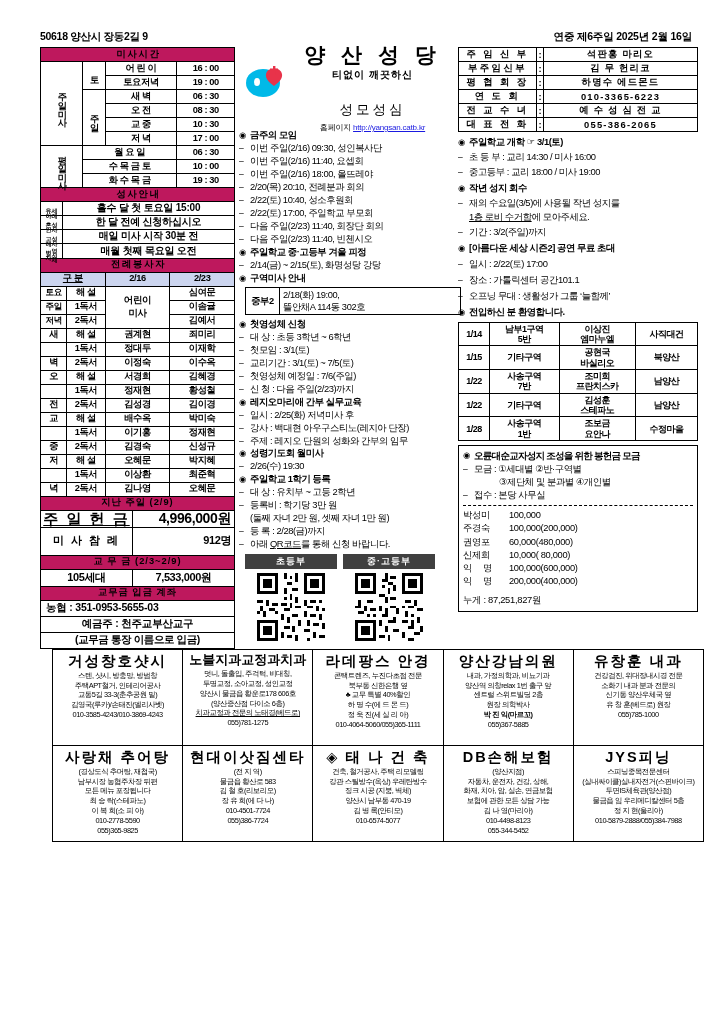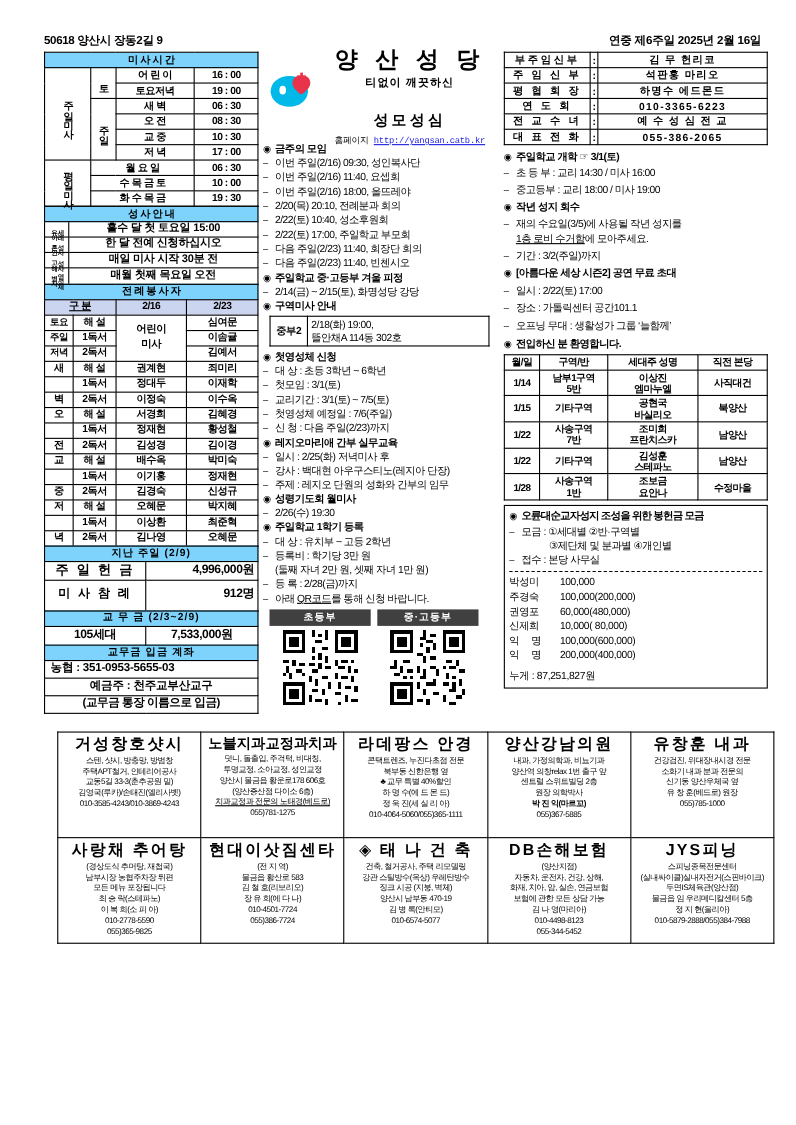--- a/index.html
+++ b/index.html
@@ -22,50 +22,50 @@
   
   .body3 { display:flex; gap:0; align-items:flex-start; }
   .colL { width:195px; flex:0 0 195px; }
   .colM { width:215px; flex:0 0 215px; margin-left:4px; }
   .colR { width:240px; flex:0 0 240px; margin-left:4px; }
 
   
   table.t { border-collapse:collapse; width:100%; font-size:9.3px; }
   table.t td, table.t th { border:1px solid #000; padding:0 1px; text-align:center;
       height:14px; line-height:1.05; font-weight:700; letter-spacing:-0.4px; }
-  .hdr { background:#7dd3fc; font-weight:700; letter-spacing:2px; height:15px;margin-left:40px; }
+  .hdr { background:#be185d; font-weight:700; letter-spacing:2px; height:15px;margin-left:40px; }
   .hdr2 { background:#ccd5ef; font-weight:700; letter-spacing:0px; }
   .vert { writing-mode: vertical-rl; text-orientation: upright; letter-spacing:-1px;
           font-weight:700; }
   .twocol-label { display:flex; gap:0px; justify-content:center; }
   .twocol-label span { writing-mode:vertical-rl; text-orientation:upright;
       font-size:6px; letter-spacing:-1.5px; line-height:1; font-weight:700; }
 
   
   .titleblk { position:relative; height:82px; display:flex; align-items:center; }
   .logo { width:44px; height:44px; flex:0 0 44px; position:relative; margin-left:6px; margin-top:-6px;}
   .titletext { flex:1; text-align:center; padding-left:2px; }
   .ch-name { font-size:21px; font-weight:700; letter-spacing:5px; color:#000; line-height:1.1; }
   .ch-sub { font-size:10px; font-weight:700; letter-spacing:1px; margin-top:2px; }
-  .ch-sub2 { font-size:13.5px; font-weight:700; letter-spacing:3px; margin-top:19px;}
-  .ch-home { font-size:8px; margin-top:3px; letter-spacing:-0.2px;font-family:Liberation Mono, monospace;}
+  .ch-sub2 { font-size:13.5px; font-weight:400; letter-spacing:3px; margin-top:19px;}
+  .ch-home { font-size:8px; margin-top:3px; letter-spacing:-0.2px;}
   .ch-home a { color:#1a1ae0; text-decoration:underline; }
 
   
   .bl { display:flex; align-items:flex-start; font-size:9.4px; line-height:1.38;
         letter-spacing:-0.45px; }
   .bl .mk { flex:0 0 11px; font-size:8.5px; line-height:1.45; }
   .bl .tx { flex:1; }
   .b-head { font-weight:700; }
   .b-head .tx { font-weight:700; }
   .u { text-decoration:underline; }
   .indent { padding-left:11px; }
 
   
-  .gu-table { border-collapse:collapse; font-size:9.3px; margin:2px 0 3px 6px; width:200px; }
+  .gu-table { border-collapse:collapse; font-size:9.3px; margin:2px 0 3px 6px; width:216px; }
   .gu-table td { border:1px solid #000; padding:1px 3px; line-height:1.3; letter-spacing:-0.4px; }
   .gu-table td.k { text-align:center; font-weight:700; width:34px; }
 
   
   table.staff { border-collapse:collapse; width:100%; font-size:9.4px; }
   table.staff td { border:1px solid #000; height:14px; padding:0 2px; font-weight:700;
      letter-spacing:-0.2px; }
   table.staff td.k { text-align:center; width:78px; letter-spacing:2.4px; }
   table.staff td.c { text-align:center; width:7px; padding:0;}
   table.staff td.v { text-align:center; letter-spacing:1.2px;}
@@ -84,21 +84,21 @@
   .total { font-size:9.4px; font-weight:400; margin-top:6px; letter-spacing:-0.3px;}
 
   
   .qrwrap { display:flex; gap:6px; margin-top:3px; margin-left:6px;}
   .qrcell { text-align:center; }
   .qrlabel { background:#404040; color:#fff; font-size:9px; font-weight:700;
      letter-spacing:1px; padding:1px 0; width:92px; }
   .qrimg { width:92px; height:74px; margin-top:1px; }
 
   
-  .ads { margin-top:16px;padding-left:12px; }
+  .ads { margin-top:0;padding-left:12px; }
   table.ads { border-collapse:collapse; width:652px; table-layout:fixed; }
   table.ads td { border:1px solid #000; vertical-align:top; padding:2px 2px 3px 2px;
      text-align:center; height:96px; }
   .ad-t { font-size:14.5px; font-weight:700; letter-spacing:2px; line-height:1.25; margin-bottom:1px;}
   .ad-t.sm { font-size:13px; letter-spacing:0px; }
   .ad-l { font-size:7.4px; line-height:1.34; letter-spacing:-0.45px; }
   .ad-l .u { text-decoration:underline; }
   .ad-l .b { font-weight:700; }
   .diamond { display:inline-block; }
 </style>
@@ -313,22 +313,22 @@
         </tr>
       </tbody>
         </table>
 
       <table class="t" style="margin-top:-1px">
         <tbody>
             <tr>
               <td class="hdr" colspan="2" style="letter-spacing:1px;">지난 주일 (2/9)</td>
             </tr>
         <tr>
-          <td style="width:92px;height:17px;font-size:12px;letter-spacing:2px;">주 일 헌 금</td>
-          <td style="height:17px;font-size:11px;text-align:right;padding-right:3px;">4,996,000원</td>
+          <td style="width:92px;height:17px;font-size:15px;letter-spacing:2px;text-decoration:underline;">주 일 헌 금</td>
+          <td style="height:17px;font-size:14px;text-align:right;padding-right:3px;">4,996,000원</td>
         </tr>
         <tr>
           <td style="height:17px;font-size:11px;letter-spacing:2px;">미 사 참 례</td>
           <td style="height:28px;font-size:11px;text-align:right;padding-right:3px;">912명</td>
         </tr>
       </tbody>
         </table>
 
       <table class="t" style="margin-top:-1px">
         <tbody>
@@ -670,30 +670,30 @@
           </svg>
         </div>
       </div>
     </div>
 
     <div class="colR">
 
       <table class="staff">
         <tbody>
             <tr>
+          <td class="k">주 임 신 부</td>
+          <td class="c">:</td>
+          <td class="v">석판홍 마리오</td>
+        </tr>
+        <tr>
           <td class="k">부주임신부</td>
           <td class="c">:</td>
           <td class="v">김   무 헌리코</td>
         </tr>
         <tr>
-          <td class="k">주 임 신 부</td>
-          <td class="c">:</td>
-          <td class="v">석판홍 마리오</td>
-        </tr>
-        <tr>
           <td class="k">평 협 회 장</td>
           <td class="c">:</td>
           <td class="v">하명수 에드몬드</td>
         </tr>
         <tr>
           <td class="k">연   도   회</td>
           <td class="c">:</td>
           <td class="v">010-3365-6223</td>
         </tr>
         <tr>
@@ -763,26 +763,20 @@
 
       <div style="margin-top:3px;">
         <div class="bl b-head">
           <div class="mk">◉</div>
           <div class="tx">전입하신 분 환영합니다.</div>
         </div>
       </div>
 
       <table class="trans" style="margin-top:3px;">
         <tbody>
-            <tr>
-          <th style="width:32px;">월/일</th>
-          <th style="width:62px;">구역/반</th>
-          <th style="width:82px;">세대주 성명</th>
-          <th>직전 본당</th>
-        </tr>
         <tr>
           <td>1/14</td>
           <td>남부1구역<br>5반</td>
           <td>이상진<br>엠마누엘</td>
           <td>사직대건</td>
         </tr>
         <tr>
           <td>1/15</td>
           <td>기타구역</td>
           <td>공현국<br>바실리오</td>

